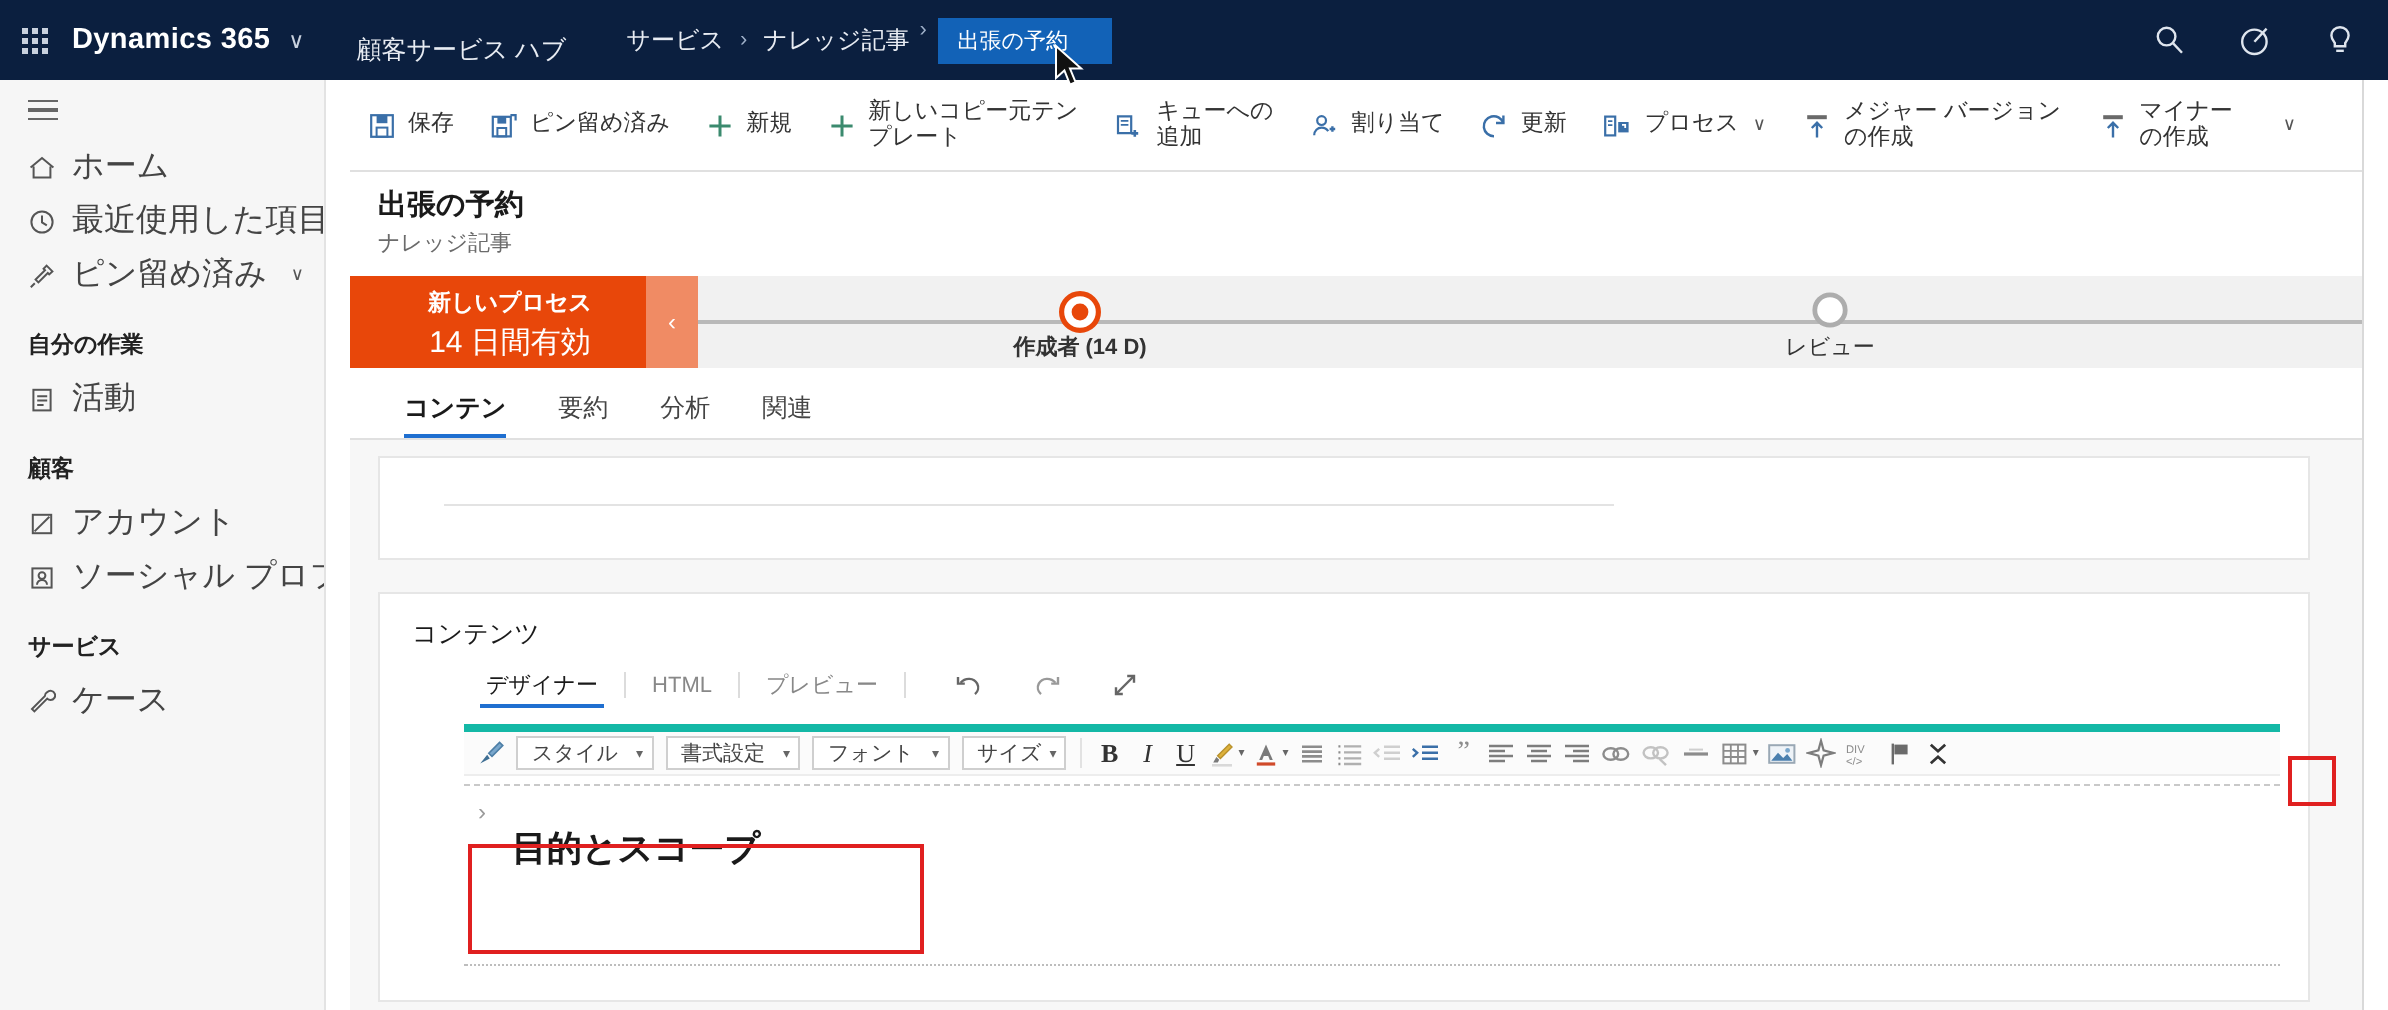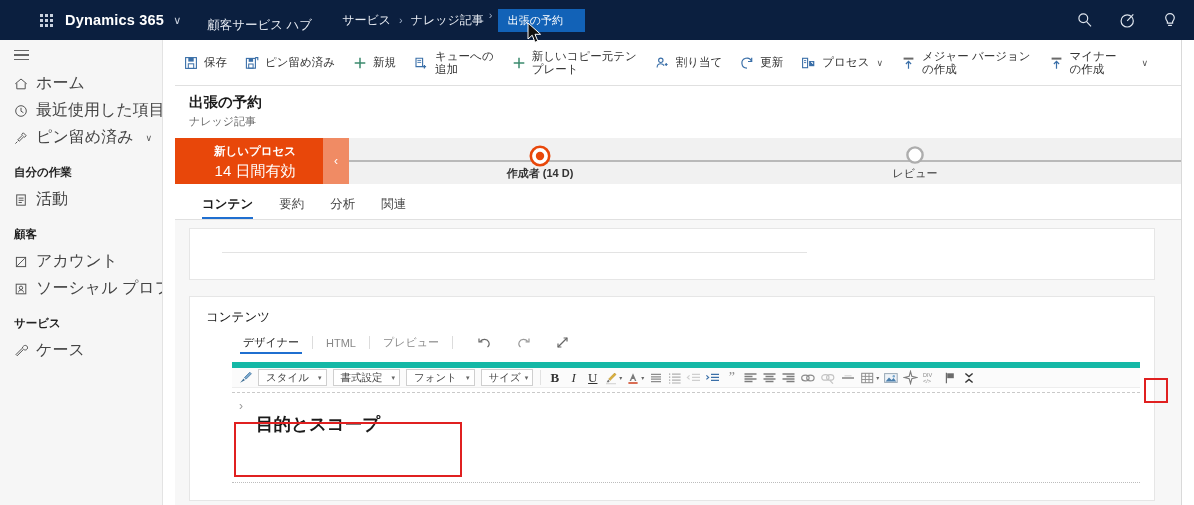--- a/index.html
+++ b/index.html
@@ -8,21 +8,21 @@
     font-family: "Liberation Sans", "DejaVu Sans", sans-serif;
     font-size: 12px;
     color: #333;
     background: #ffffff;
   }
   #app { position:relative; width:1194px; height:505px; overflow:hidden; background:#fff; }
 
   
   .topbar {
     position:absolute; left:0; top:0; width:1194px; height:40px;
-    background:#0b1f3f; display:flex; align-items:center;padding-left:29px;
+    background:#0b1f3f; display:flex; align-items:center;
   }
   .waffle { width:34px; display:flex; align-items:center; justify-content:center; cursor:pointer; }
   .waffle .g { display:grid; grid-template-columns:repeat(3,3px); grid-template-rows:repeat(3,3px); gap:2px; }
   .waffle .g i { display:block; width:3px; height:3px; background:#c9d1de; }
   .brand { color:#fff; font-weight:bold; font-size:14.5px; letter-spacing:.2px; margin-left:2px; }
   .brand-chev { color:#c9d1de; font-size:11px; margin-left:9px; }
   .app-name { color:#e8ecf3; font-size:12.5px; margin-left:26px;margin-top:11px; }
   .crumbs { display:flex; align-items:center; margin-left:30px; }
   .crumbs .c { color:#e8ecf3; font-size:12px; }
   .crumbs .sep { color:#9fb0c9; font-size:11px; margin:0 8px; }
@@ -126,21 +126,21 @@
   .edmodes { position:absolute; left:42px; top:38px; display:flex; align-items:center; }
   .edmode { font-size:11px; color:#888; padding:0 11px 4px 11px; cursor:pointer; position:relative; }
   .edmode.on { color:#1a1a1a; }
   .edmode.on:after { content:""; position:absolute; left:8px; right:8px; bottom:0; height:2px; background:#1f6fd0; }
   .vdiv { width:1px; height:13px; background:#dcdcdc; margin:0 2px 4px 2px; }
   .hist { display:flex; align-items:center; gap:24px; margin-left:22px; margin-bottom:4px; }
   .hist .b { cursor:pointer; color:#555; display:flex; }
 
   .rtb {
     position:absolute; left:42px; top:65px; width:908px; height:26px;
-    background:#fbfbfb; border-top:6px solid #14b8a6; border-bottom:1px solid #ededed;
+    background:#fbfbfb; border-top:4px solid #14b8a6; border-bottom:1px solid #ededed;
     display:flex; align-items:center; padding-left:4px;
   }
   .rtb .tool { display:flex; align-items:center; justify-content:center; height:22px; min-width:19px; padding:0 2px; cursor:pointer; color:#5a5a5a; }
   .combo {
     height:17px; border:1px solid #cfcfcf; background:#fff; display:flex; align-items:center;
     padding:0 4px 0 7px; margin:0 3px; font-size:10.5px; color:#444; cursor:pointer; white-space:nowrap;
   }
   .combo .cv { min-width:36px; }
   .combo .ca { margin-left:9px; font-size:7px; color:#666; }
   .rtb .sep { width:1px; height:15px; background:#e2e2e2; margin:0 4px; }
@@ -336,37 +336,37 @@
     <div class="cmd">
       <span class="cmd-ico">
         <svg width="14" height="14" viewBox="0 0 14 14">
             <path d="M7 1.7v10.6 M1.7 7h10.6" stroke="#3b8a6e" stroke-width="1.5"></path>
           </svg>
       </span>
       <span class="cmd-lab">新規</span>
     </div>
     <div class="cmd">
       <span class="cmd-ico">
+        <svg width="14" height="14" viewBox="0 0 14 14">
+            <path d="M7 1.7v10.6 M1.7 7h10.6" stroke="#3b8a6e" stroke-width="1.5"></path>
+          </svg>
+      </span>
+      <span class="cmd-lab two">新しいコピー元テン
+プレート</span>
+    </div>
+    <div class="cmd">
+      <span class="cmd-ico">
         <svg width="15" height="14" viewBox="0 0 15 14">
             <path d="M2 2.2h6.6v8.4H2z" fill="none" stroke="#3a6fa8" stroke-width="1.1"></path>
             <path d="M3.4 4.4h3.8 M3.4 6.4h3.8" stroke="#3a6fa8" stroke-width=".9"></path>
             <path d="M10.4 9v3.4 M8.7 10.7h3.4" stroke="#3a6fa8" stroke-width="1.3"></path>
           </svg>
       </span>
       <span class="cmd-lab two">キューへの
 追加</span>
-    </div>
-    <div class="cmd">
-      <span class="cmd-ico">
-        <svg width="14" height="14" viewBox="0 0 14 14">
-            <path d="M7 1.7v10.6 M1.7 7h10.6" stroke="#3b8a6e" stroke-width="1.5"></path>
-          </svg>
-      </span>
-      <span class="cmd-lab two">新しいコピー元テン
-プレート</span>
     </div>
     <div class="cmd">
       <span class="cmd-ico">
         <svg width="15" height="14" viewBox="0 0 15 14">
             <circle cx="5.8" cy="4.3" r="2.2" fill="none" stroke="#3a6fa8" stroke-width="1.1"></circle>
             <path d="M2.1 11.6c0-2.3 1.7-3.8 3.7-3.8 1.4 0 2.6.7 3.3 1.8" fill="none" stroke="#3a6fa8" stroke-width="1.1"></path>
             <path d="M11.2 7.1v2.8 M9.8 8.5h2.8" stroke="#3a6fa8" stroke-width="1.2"></path>
           </svg>
       </span>
       <span class="cmd-lab">割り当て</span>

